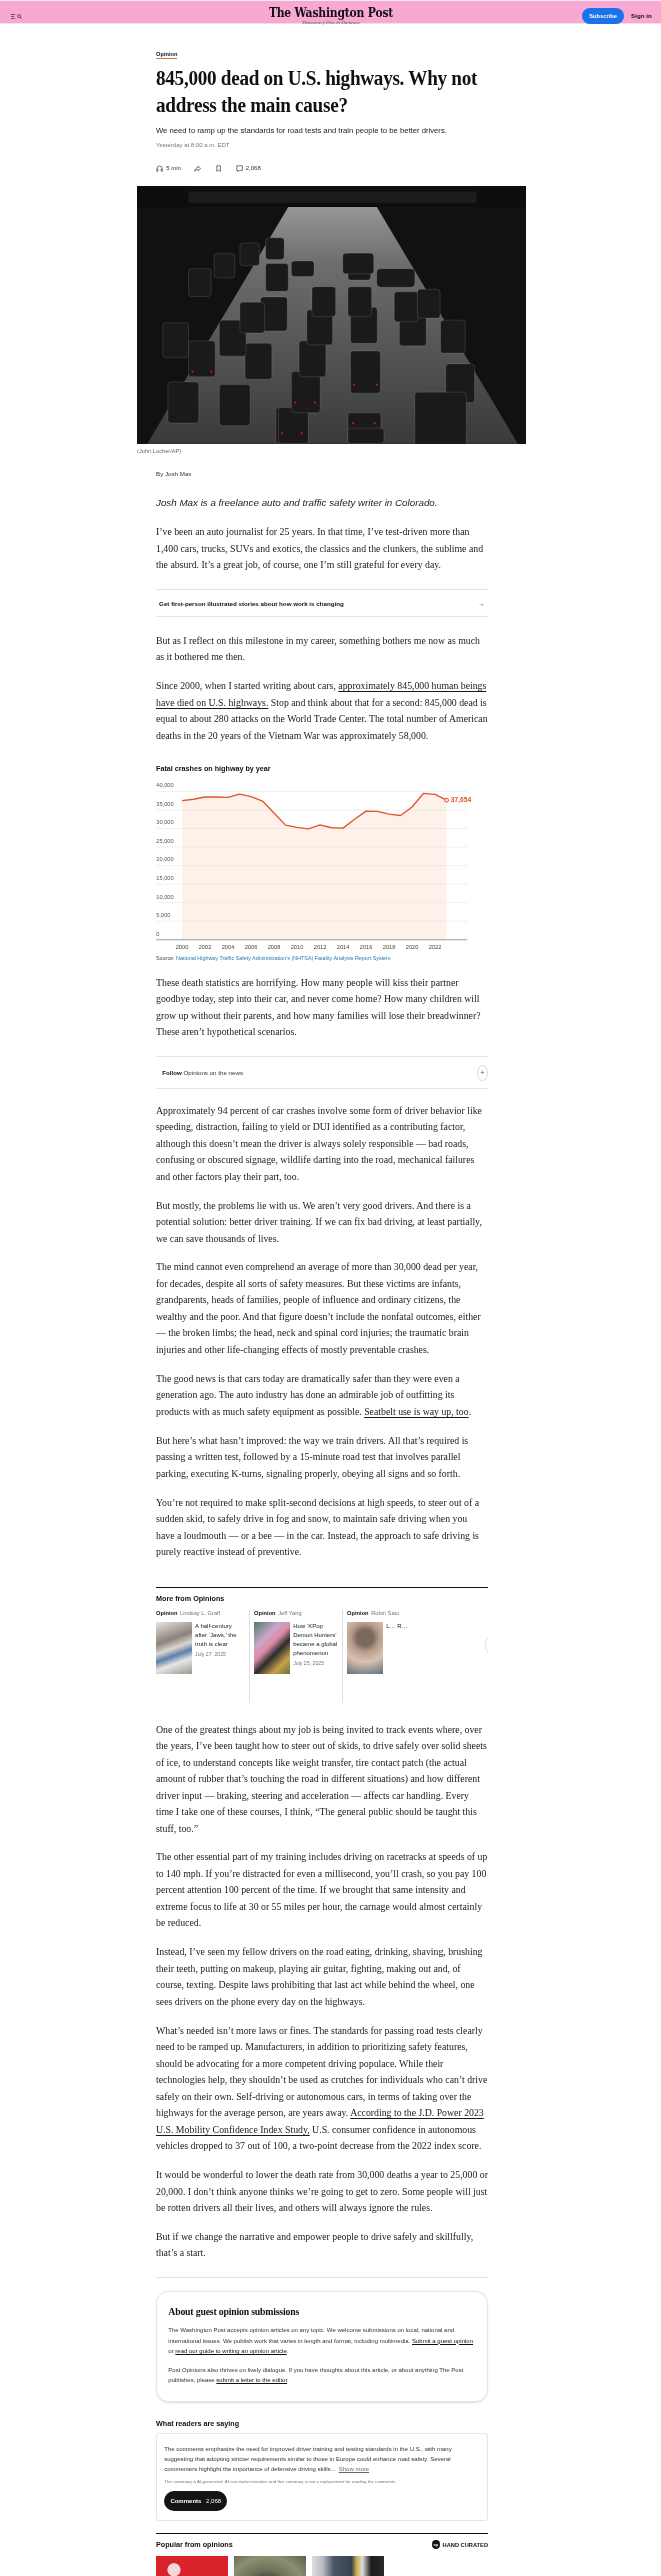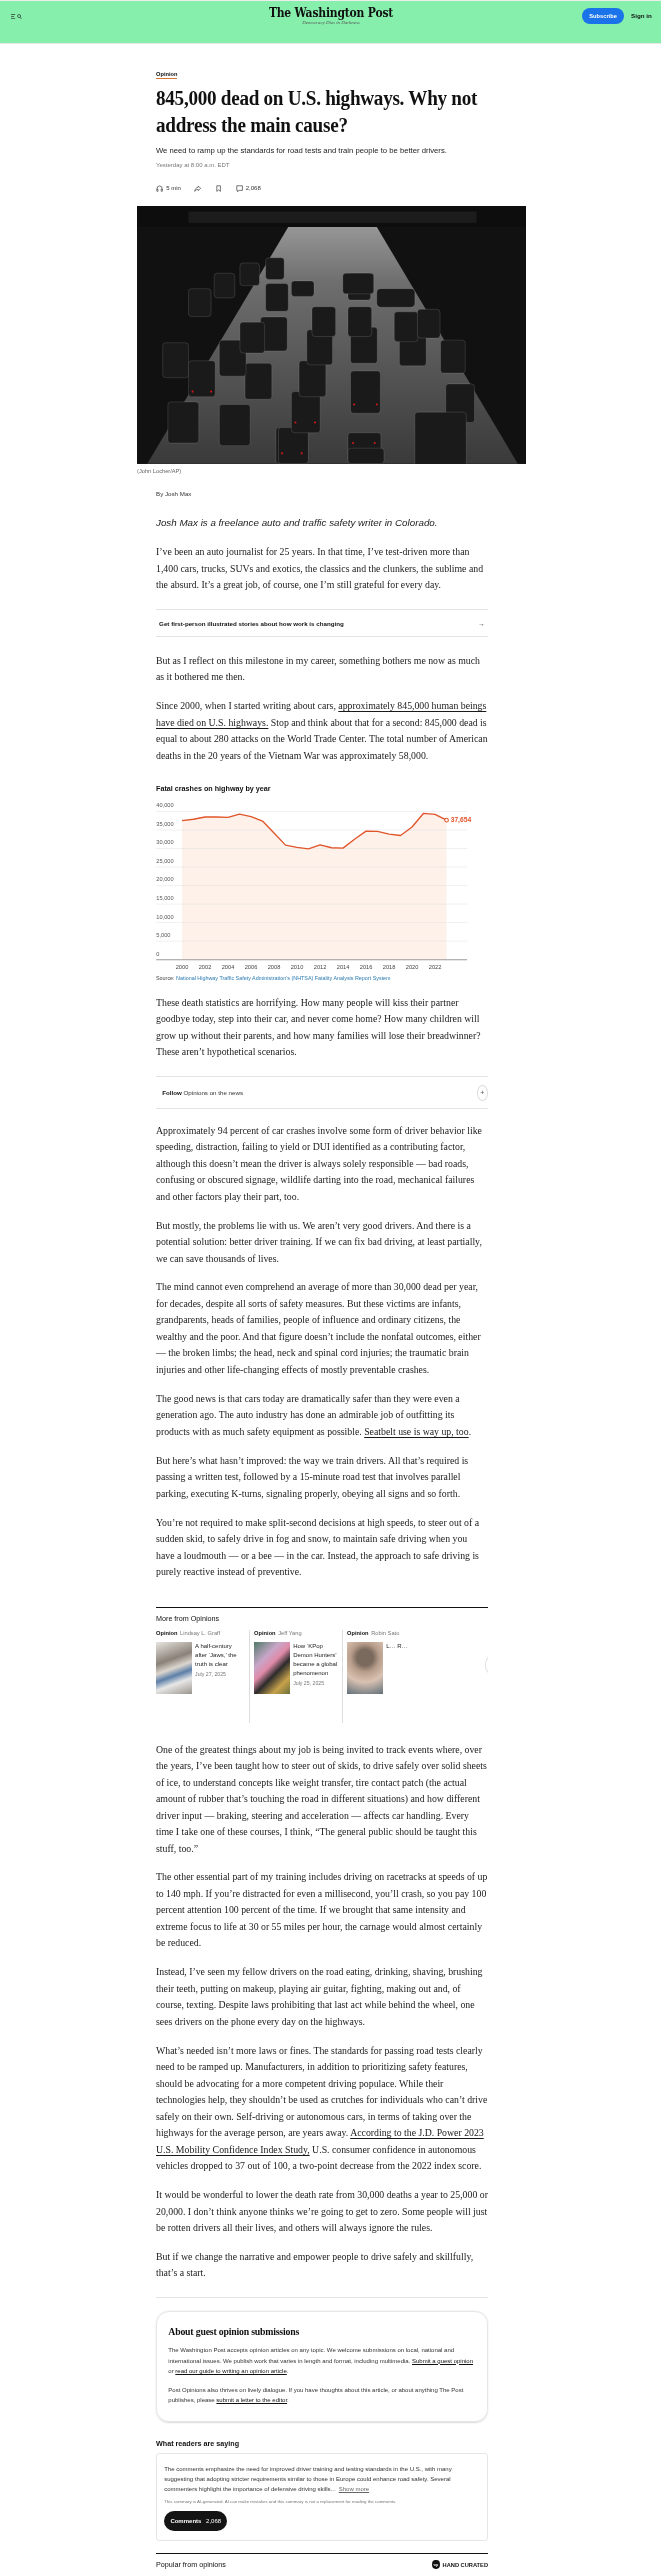--- a/index.html
+++ b/index.html
@@ -9,24 +9,24 @@
     min-height: 3091px;
     font-family: "Liberation Sans", sans-serif;
     color: #111111;
     position: relative;
   }
   a { color: inherit; }
 
   
   .site-header {
     position: relative;
-    height: 44px;
+    height: 24px;
     border-bottom: 0.5px solid #e6e6e6;
     border-top: 0.5px solid #eeeeee;
-    background: #86efac;
+    background: #f9a8d4;
   }
   .menu-btn {
     position: absolute; left: 11.3px; top: 11.3px;
     width: 11.3px; height: 8.2px;
     display: flex; align-items: center; gap: 0.5px;
     cursor: pointer;
   }
   .masthead {
     position: absolute; left: 0; right: 0; top: 5.2px;
     text-align: center;
@@ -180,21 +180,21 @@
     width: 11.3px; display: flex; align-items: center; justify-content: center;
     font-size: 7.2px; color: #555; cursor: pointer;
   }
 
   
   .more {
     margin-top: 26px;
     border-top: 1px solid #111;
     padding-top: 6.2px;
   }
-  .section-title { font-weight: normal; font-size: 7.2px; }
+  .section-title { font-weight: bold; font-size: 7.2px; }
   .carousel {
     position: relative;
     display: flex;
     margin-top: 7.2px;
     height: 93px;
     overflow: hidden;
   }
   .ocard {
     width: 93px;
     padding-right: 4.1px;

